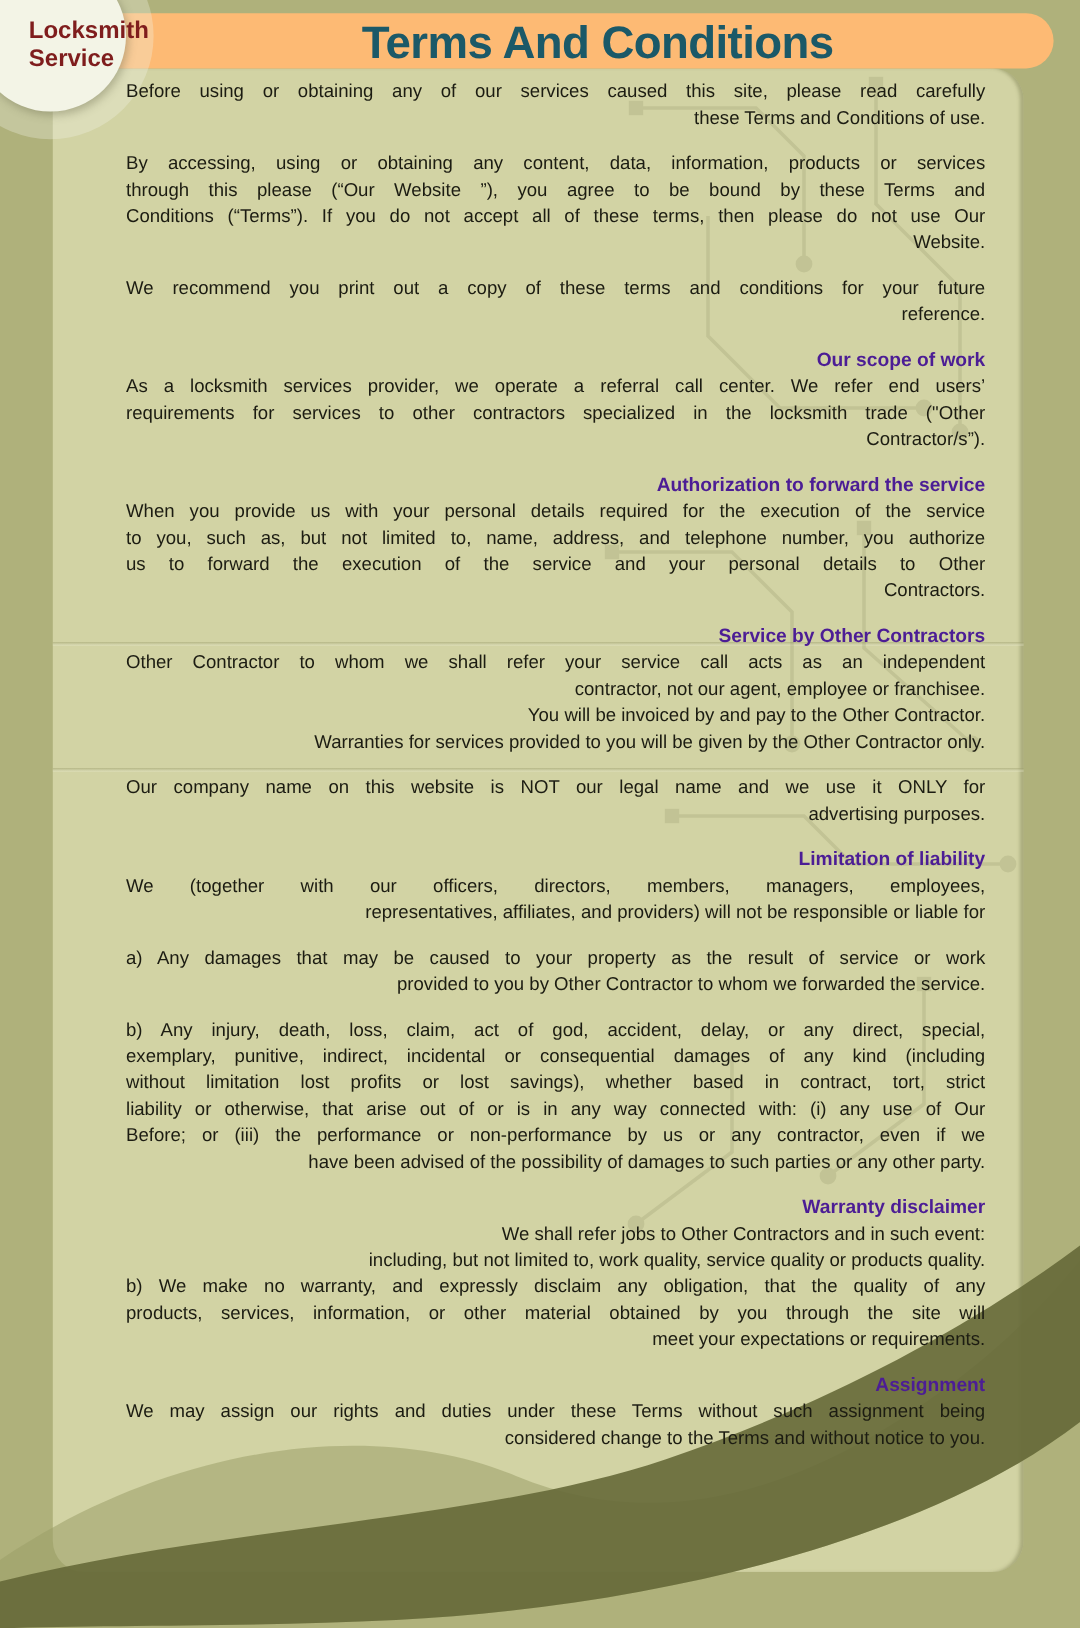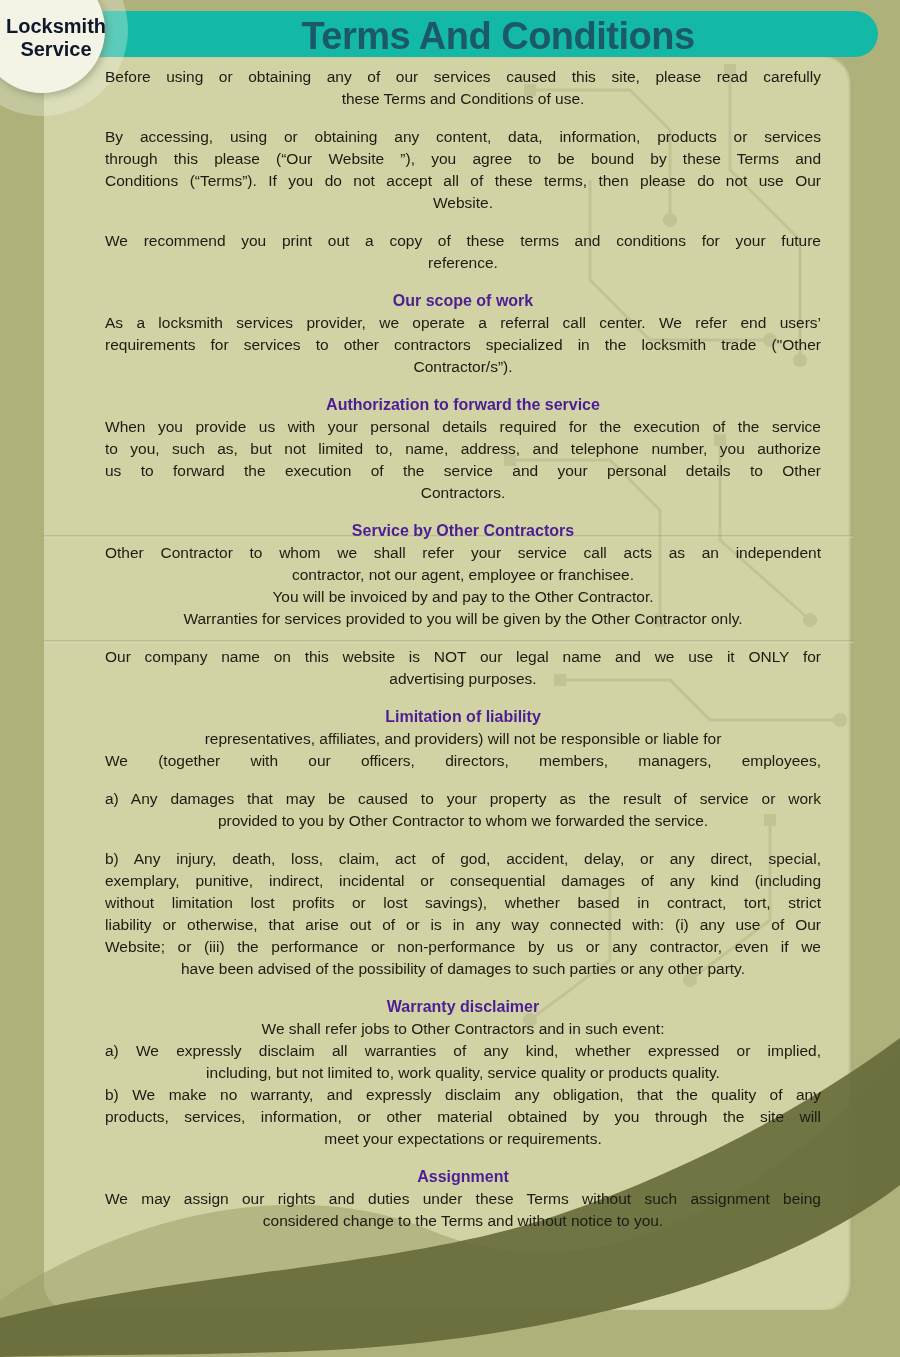--- a/index.html
+++ b/index.html
@@ -8,41 +8,42 @@
     position:relative;
     width:900px;height:1357px;
     background:#afb17b;
     overflow:hidden;
     font-family:"Liberation Sans",sans-serif;
     margin:0 auto;
   }
   
   .title-bar{
     position:absolute;left:28px;top:11px;width:850px;height:46px;
-    background:#14b8a6;border-radius:24px;z-index:3;
+    background:#fdba74;border-radius:24px;z-index:3;
   }
   .title-text{
     position:absolute;left:120px;right:30px;top:4px;
     text-align:center;font-weight:bold;font-size:38px;letter-spacing:-0.5px;
     color:#1b5968;white-space:nowrap;
   }
   
   .badge-outer{
     position:absolute;left:-44px;top:-56px;width:172px;height:172px;
     border-radius:50%;background:rgba(243,244,230,0.32);z-index:4;
   }
   .badge{
     position:absolute;left:-21px;top:-33px;width:126px;height:126px;
     border-radius:50%;background:#f3f4e6;z-index:4;
     box-shadow:2px 3px 7px rgba(90,90,60,0.35);
   }
   .badge-text{
     position:absolute;left:0;top:15px;width:112px;z-index:5;
-    text-align:center;font-weight:bold;font-size:20px;line-height:23px;
-    color:#0f172a;
+    text-align:left;font-weight:bold;font-size:20px;line-height:23px;
+    color:#7f1d1d;
+    padding-left:24px;
   }
   
   .panel{
     position:absolute;left:44px;top:57px;width:809px;height:1253px;
     background:#d2d3a4;border-radius:26px;z-index:1;
     box-shadow:inset -4px 0 3px -1px rgba(120,122,75,0.45);
   }
   .seam{
     position:absolute;left:0;width:100%;height:3px;
     background:linear-gradient(to bottom, rgba(140,142,90,0.40), rgba(236,237,210,0.45));
@@ -52,21 +53,21 @@
   
   .swoosh{position:absolute;left:0;top:1000px;z-index:2;}
   
   .content{
     position:absolute;left:105px;top:66px;width:716px;z-index:5;
     font-size:15.5px;line-height:22px;color:#1c1c12;
   }
   .pblock{margin:0;}
   .hblock{margin:0;}
   .gap{margin-top:16px;}
-  .line{text-align:center;white-space:normal;}
+  .line{text-align:right;white-space:normal;}
   .just{text-align:justify;text-align-last:justify;}
   .hblock .line{font-weight:bold;font-size:16px;color:#4c1d95;}
 </style>
 </head>
 <body>
 
 <div class="page">
 
   <div class="panel">
     <div class="seam" style="top:478px"></div>
@@ -166,43 +167,42 @@
         <div class="line">Warranties for services provided to you will be given by the Other Contractor only.</div>
       </div>
       <div class="pblock gap">
         <div class="line just">Our company name on this website is NOT our legal name and we use it ONLY for</div>
         <div class="line">advertising purposes.</div>
       </div>
       <div class="hblock gap">
         <div class="line">Limitation of liability</div>
       </div>
       <div class="pblock">
+        <div class="line just">We (together with our officers, directors, members, managers, employees,</div>
         <div class="line">representatives, affiliates, and providers) will not be responsible or liable for</div>
-        <div class="line just">We (together with our officers, directors, members, managers, employees,</div>
       </div>
       <div class="pblock gap">
         <div class="line just">a) Any damages that may be caused to your property as the result of service or work</div>
         <div class="line">provided to you by Other Contractor to whom we forwarded the service.</div>
       </div>
       <div class="pblock gap">
         <div class="line just">b) Any injury, death, loss, claim, act of god, accident, delay, or any direct, special,</div>
         <div class="line just">exemplary, punitive, indirect, incidental or consequential damages of any kind (including</div>
         <div class="line just">without limitation lost profits or lost savings), whether based in contract, tort, strict</div>
         <div class="line just">liability or otherwise, that arise out of or is in any way connected with: (i) any use of Our</div>
-        <div class="line just">Website; or (iii) the performance or non-performance by us or any contractor, even if we</div>
+        <div class="line just">Before; or (iii) the performance or non-performance by us or any contractor, even if we</div>
         <div class="line">have been advised of the possibility of damages to such parties or any other party.</div>
       </div>
       <div class="hblock gap">
         <div class="line">Warranty disclaimer</div>
       </div>
       <div class="pblock">
         <div class="line">We shall refer jobs to Other Contractors and in such event:</div>
       </div>
       <div class="pblock">
-        <div class="line just">a) We expressly disclaim all warranties of any kind, whether expressed or implied,</div>
         <div class="line">including, but not limited to, work quality, service quality or products quality.</div>
       </div>
       <div class="pblock">
         <div class="line just">b) We make no warranty, and expressly disclaim any obligation, that the quality of any</div>
         <div class="line just">products, services, information, or other material obtained by you through the site will</div>
         <div class="line">meet your expectations or requirements.</div>
       </div>
       <div class="hblock gap">
         <div class="line">Assignment</div>
       </div>

